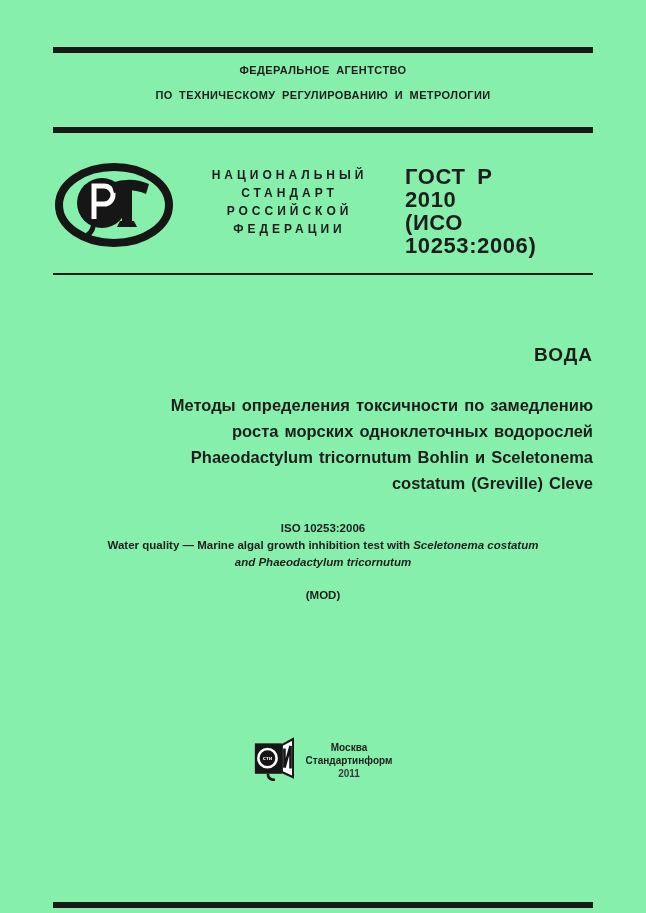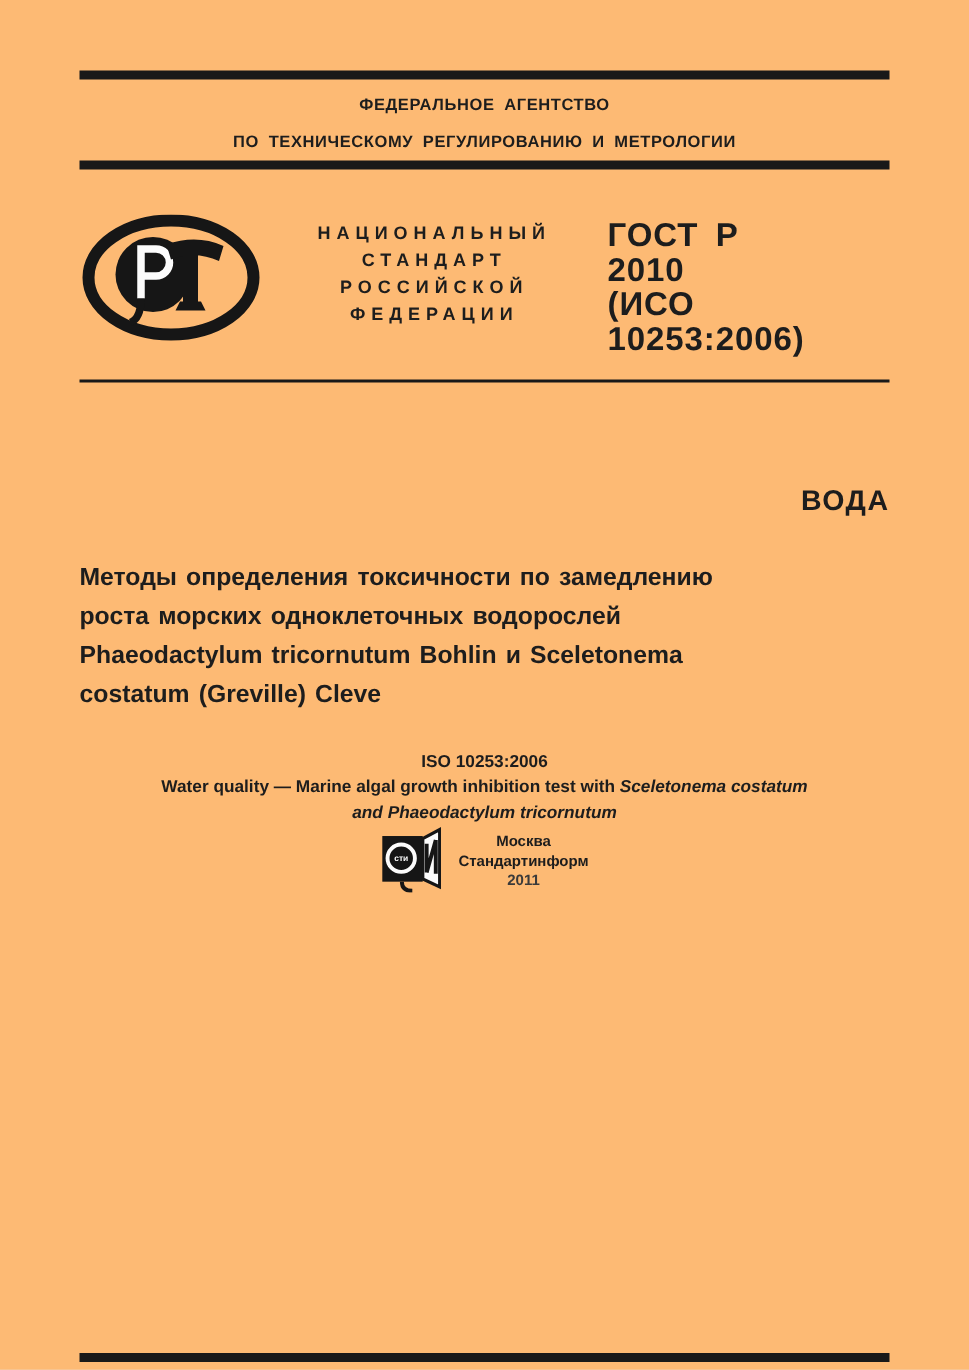--- a/index.html
+++ b/index.html
@@ -1,38 +1,38 @@
 <!DOCTYPE html>
 <html><head>
 <meta charset="utf-8">
 <style>
   html,body{margin:0;padding:0;}
   body{background:#e8e8e8;font-family:"Liberation Sans","DejaVu Sans",sans-serif;}
   .page{
     position:relative;width:646px;height:913px;margin:0 auto;
-    background:#fdba74;color:#1d1d1d;overflow:hidden;
+    background:#86efac;color:#1d1d1d;overflow:hidden;
   }
   .frame{margin:0 53px;}
   .bar{height:6px;background:#191919;}
   .bar-top{margin-top:47px;}
   .agency{text-align:center;font-weight:bold;font-size:11px;line-height:12px;}
   .agency-line1{padding-top:11px;letter-spacing:.4px;word-spacing:3px;}
-  .agency-line2{padding-top:13px;padding-bottom:6px;letter-spacing:.4px;word-spacing:3px;}
+  .agency-line2{padding-top:13px;padding-bottom:26px;letter-spacing:.4px;word-spacing:3px;}
   .std-row{display:flex;align-items:flex-start;margin-top:30px;justify-content:center;}
   .logo-rst{width:120px;margin-left:1px;flex:0 0 auto;}
   .std-type{flex:1;text-align:center;font-weight:bold;font-size:12px;line-height:18px;letter-spacing:4px;padding-top:3px;}
   .std-designation{flex:0 0 188px;font-weight:bold;font-size:22px;line-height:23px;letter-spacing:.6px;word-spacing:5px;padding-top:2px;}
   .thin-rule{height:2px;background:#191919;margin-top:16px;}
   .subject{margin:70px 0 0;text-align:right;font-size:19px;line-height:20px;letter-spacing:1px;font-weight:bold;}
-  .doc-title{margin-top:27px;text-align:left;font-weight:bold;font-size:16.5px;line-height:26px;word-spacing:1.5px;}
+  .doc-title{margin-top:27px;text-align:right;font-weight:bold;font-size:16.5px;line-height:26px;word-spacing:1.5px;}
   .iso-ref{margin-top:24px;text-align:center;font-weight:bold;font-size:11.5px;line-height:17px;}
   .it{font-style:italic;}
   .mod{margin-top:16px;text-align:center;font-weight:bold;font-size:11.5px;}
   .edition{margin-top:50px;text-align:center;font-weight:bold;font-size:11px;word-spacing:4px;}
-  .imprint{display:flex;justify-content:center;align-items:flex-start;gap:12px;}
+  .imprint{margin-top:133px;display:flex;justify-content:center;align-items:flex-start;gap:12px;}
   .logo-si{width:40px;flex:0 0 auto;}
   .imprint-text{font-weight:bold;font-size:10px;line-height:13px;text-align:center;padding-top:4px;}
   .imprint-text .year{font-weight:bold;color:#3a3a3a;}
   .bar-bottom{position:absolute;left:53px;right:53px;top:902px;height:6px;}
 </style>
 </head>
 <body>
 
 <div class="page">
   <div class="frame">
@@ -78,20 +78,21 @@
       <div>Методы определения токсичности по замедлению</div>
       <div>роста морских одноклеточных водорослей</div>
       <div>Phaeodactylum tricornutum Bohlin и Sceletonema</div>
       <div>costatum (Greville) Cleve</div>
     </div>
 
     <div class="iso-ref">
       <div>ISO 10253:2006</div>
       <div><span>Water quality — Marine algal growth inhibition test with </span><span class="it">Sceletonema costatum</span></div>
       <div class="it">and Phaeodactylum tricornutum</div>
+      <div class="mod">(MOD)</div>
     </div>
 
 
     <div class="imprint">
       <div class="logo-si">
         <svg viewBox="0 0 46 50" width="40" height="44" aria-hidden="true">
           <rect x="1" y="7" width="31" height="35" fill="#161616"></rect>
           <path d="M32 9 L45 2 V46 L32 40 Z" fill="#fcfcfc" stroke="#161616" stroke-width="2.5"></path>
           <path d="M35 13 v22 M42 10 v26 M35 35 L42 10" stroke="#161616" stroke-width="3" fill="none"></path>
           <circle cx="15.5" cy="24" r="10.5" fill="none" stroke="#fcfcfc" stroke-width="3"></circle>

